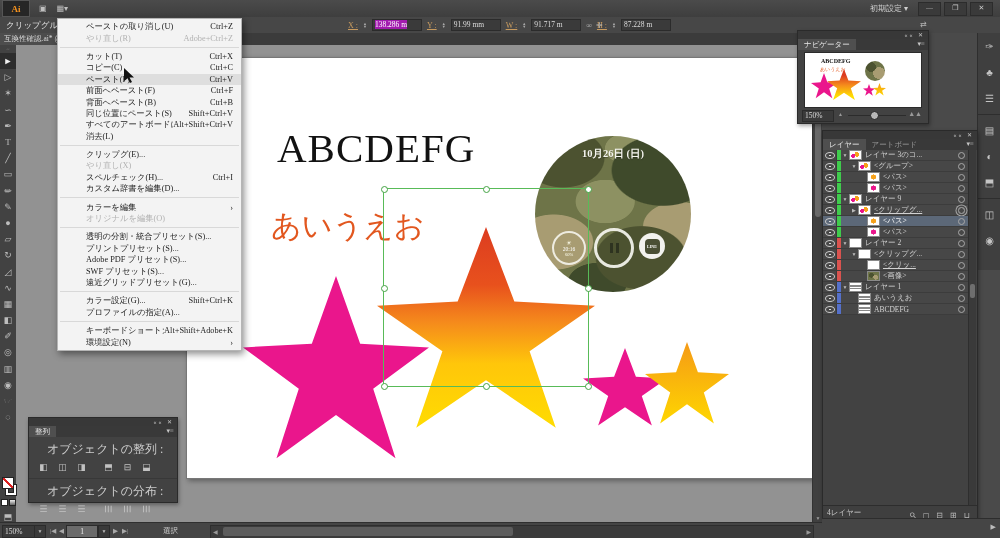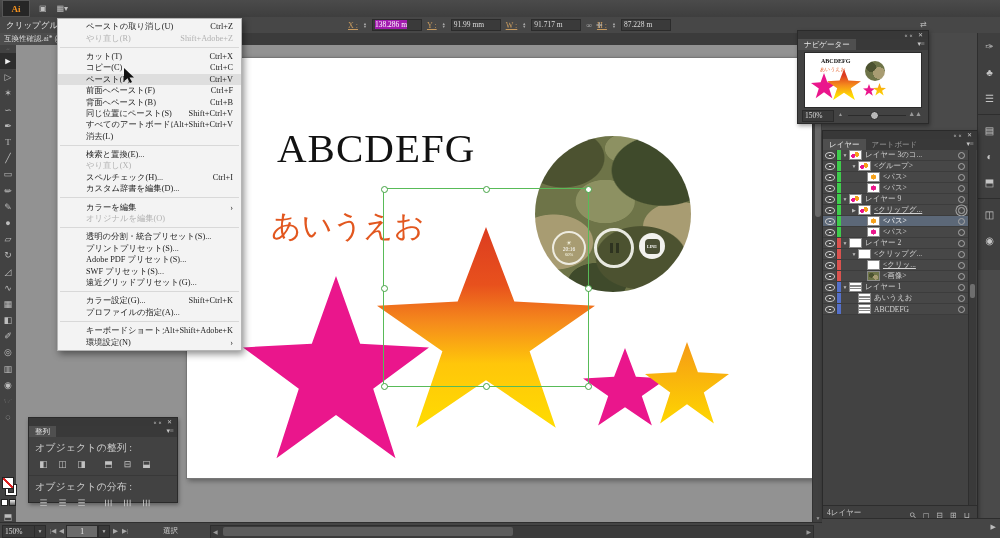--- a/index.html
+++ b/index.html
@@ -154,21 +154,21 @@
   .fbtn.rot{display:inline-block;transform:rotate(-45deg);}
 
   
   .dockstrip{left:977px;top:33px;width:23px;height:237px;background:#3f3f3f;border-left:1px solid #2e2e2e;}
   .dico{width:23px;height:26px;display:flex;align-items:center;justify-content:center;color:#c5c5c5;font-size:10px;}
   .dsep{height:3px;border-bottom:1px solid #2e2e2e;margin-bottom:2px;}
   .dockfoot{left:822px;top:518px;width:178px;height:20px;background:#454545;border-top:1px solid #2d2d2d;color:#bbb;font-size:7px;}
 
   
   .alignp{left:28px;top:417px;width:148px;height:84px;z-index:20;}
-  .ap-label{font-size:10px;color:#cccccc;margin:4px 0 2px 6px;}
+  .ap-label{font-size:12px;color:#cccccc;margin:4px 0 2px 18px;}
   .ap-row{display:flex;gap:2px;margin:0 6px;}
   .ap-btn{width:17px;height:14px;display:flex;align-items:center;justify-content:center;color:#c2c2c2;font-size:9px;}
   .ap-btn.g2{margin-left:8px;}
   .ap-btn .rot90{display:inline-block;transform:rotate(90deg);}
   .ap-div{border-top:1px solid #383838;margin:4px 0 0 0;}
 
   
   .vscroll{left:812px;top:45px;width:10px;height:477px;background:#404040;border-left:1px solid #333;}
   .vthumb{position:absolute;left:2px;top:12px;width:6px;height:160px;background:#696969;border-radius:3px;}
   .varrow{position:absolute;left:0;width:10px;text-align:center;color:#999;font-size:5px;}
@@ -184,20 +184,27 @@
 </style>
 </head>
 <body>
 
 <div id="app">
 
   <div class="abs menubar">
     <div class="ai-logo">Ai</div>
     <span class="mb-ico">▣</span>
     <span class="mb-ico">▦▾</span>
+    <div class="mb-right">
+      <span class="workspace"><span>初期設定</span> ▾</span>
+      <span class="winbtn">—</span>
+      <span class="winbtn">❐</span>
+      <span class="winbtn">✕</span>
+      <span style="width:4px;"></span>
+    </div>
   </div>
 
   <div class="abs controlbar">
     <span class="sel-label">クリップグループ</span>
     <div class="ctl-fields" id="ctl-fields">
         <span class="ctl-label">X :</span>
         <span class="stepper">▲<br>▼</span>
         <span class="valbox selected"><span>138.286 m</span></span>
         <span class="ctl-label">Y :</span>
         <span class="stepper">▲<br>▼</span>
@@ -255,20 +262,21 @@
     <div class="abs tool" style="top:480px;">◫</div>
   </div>
 
   <div class="abs pasteboard">
     <div class="abs artboard" style="left:170px;top:12px;"></div>
   </div>
   <div class="abs heading">ABCDEFG</div>
   <div class="abs subheading">あいうえお</div>
 
   <div class="abs watch">
+    <div class="w-date">10月26日 (日)</div>
     <div class="w-ic w-weather">
       <span class="w-sun">☀</span>
       <span class="w-wtime">20:16</span>
       <span class="w-wpct">60%</span>
     </div>
     <div class="w-ic w-center">
         <span class="w-bars"></span>
       </div>
     <div class="w-ic w-line">
       <span class="w-lbadge">LINE</span>
@@ -292,21 +300,21 @@
     </div>
   <div class="abs cursor"></div>
 
   <div class="abs menu" id="edit-menu">
       <div class="menu-item">
         <span class="mi-label">ペーストの取り消し(U)</span>
         <span class="mi-short">Ctrl+Z</span>
       </div>
       <div class="menu-item disabled">
         <span class="mi-label">やり直し(R)</span>
-        <span class="mi-short">Shift+Adobe+Z</span>
+        <span class="mi-short">Adobe+Ctrl+Z</span>
       </div>
       <div class="menu-sep"></div>
       <div class="menu-item">
         <span class="mi-label">カット(T)</span>
         <span class="mi-short">Ctrl+X</span>
       </div>
       <div class="menu-item">
         <span class="mi-label">コピー(C)</span>
         <span class="mi-short">Ctrl+C</span>
       </div>
@@ -329,21 +337,21 @@
       <div class="menu-item">
         <span class="mi-label">すべてのアートボードにペースト(S)</span>
         <span class="mi-short">Alt+Shift+Ctrl+V</span>
       </div>
       <div class="menu-item">
         <span class="mi-label">消去(L)</span>
         <span class="mi-short"></span>
       </div>
       <div class="menu-sep"></div>
       <div class="menu-item">
-        <span class="mi-label">検索と置換(E)...</span>
+        <span class="mi-label">クリップグ(E)...</span>
         <span class="mi-short"></span>
       </div>
       <div class="menu-item disabled">
         <span class="mi-label">やり直し(X)</span>
         <span class="mi-short"></span>
       </div>
       <div class="menu-item">
         <span class="mi-label">スペルチェック(H)...</span>
         <span class="mi-short">Ctrl+I</span>
       </div>

